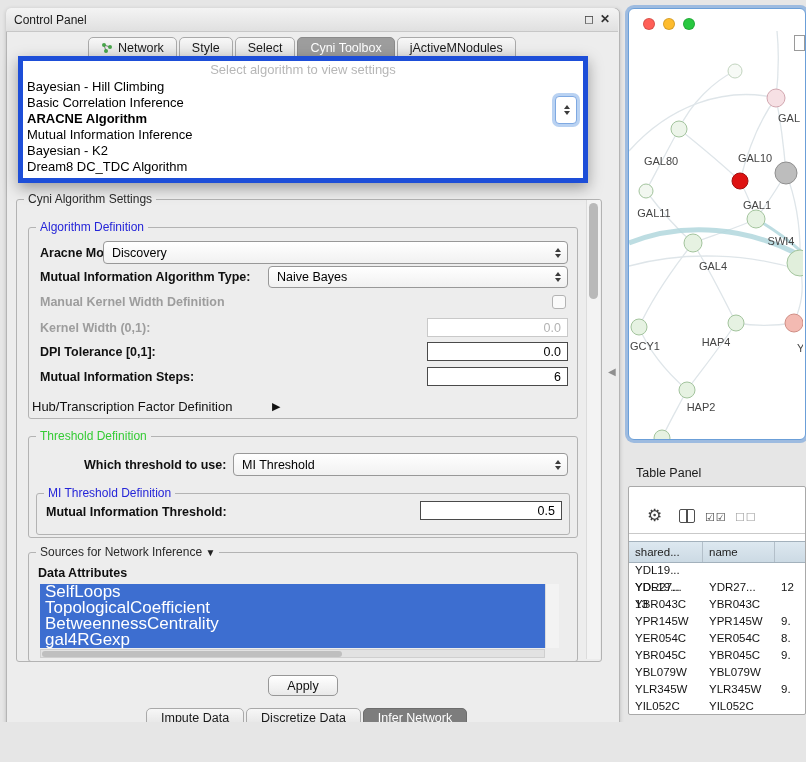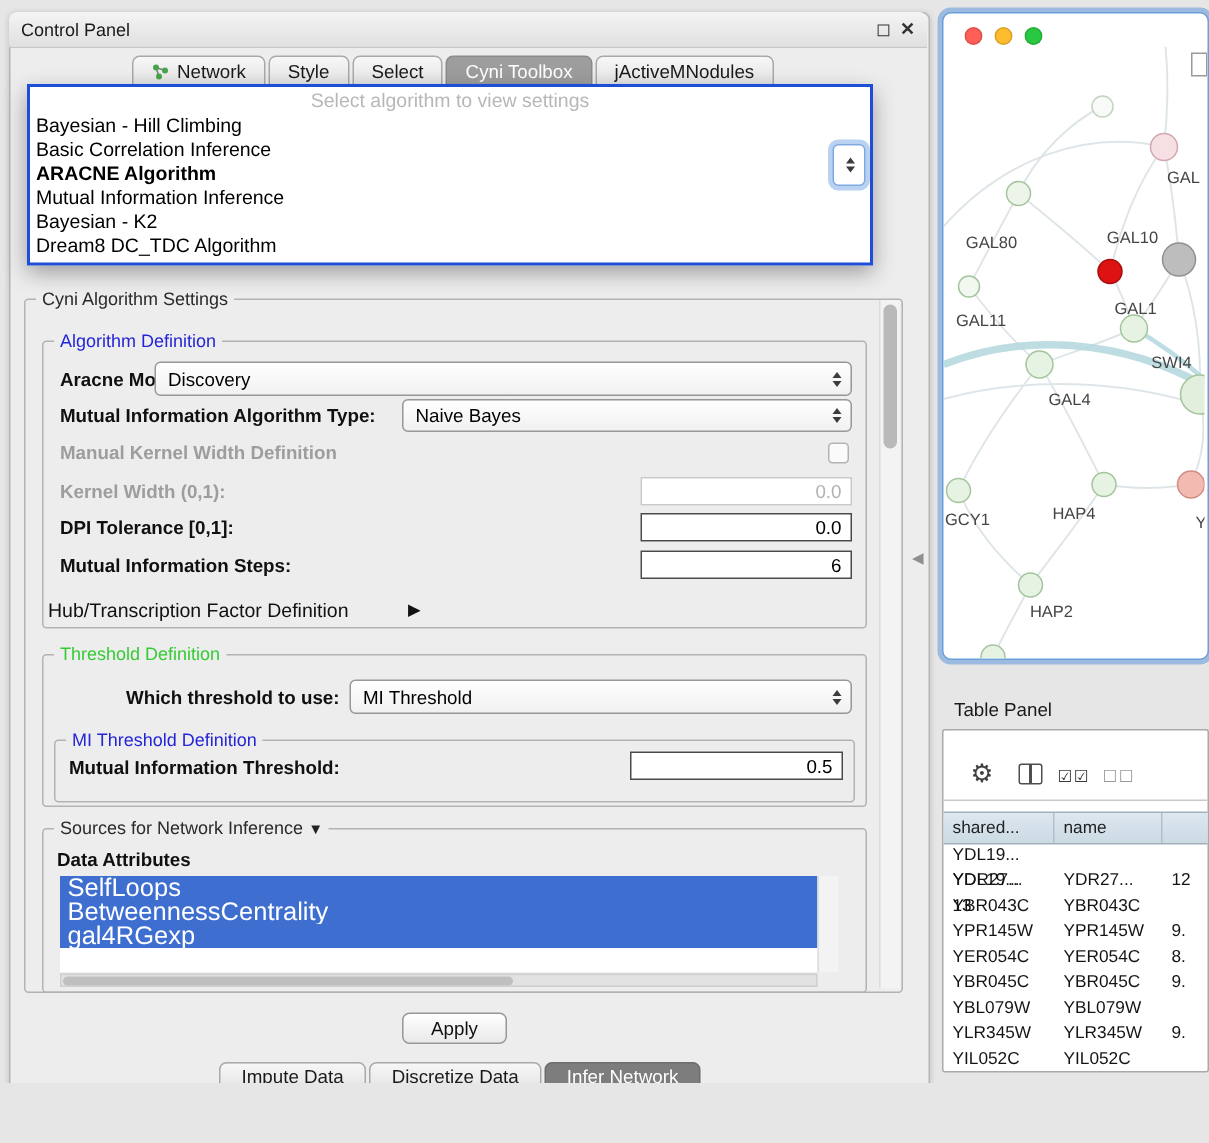--- a/index.html
+++ b/index.html
@@ -14,21 +14,21 @@
 
   
   .tabrow{left:88px;top:37px;display:flex;gap:2px;}
   .tab{height:21px;display:inline-flex;align-items:center;gap:5px;padding:0 12px;font-size:12.5px;color:#1a1a1a;background:linear-gradient(#f7f7f7,#e3e3e3);border:1px solid #a9a9a9;border-radius:5px 5px 0 0;box-sizing:border-box;}
   .tab.active{background:#9d9d9d;color:#fff;border-color:#8b8b8b;}
   .btabrow{left:146px;top:708px;display:flex;gap:2px;align-items:flex-end;}
   .btab{height:20px;display:inline-flex;align-items:center;padding:0 14px;font-size:12.5px;color:#1a1a1a;background:linear-gradient(#f7f7f7,#e3e3e3);border:1px solid #a9a9a9;border-radius:5px 5px 0 0;box-sizing:border-box;}
   .btab.active{background:#7d7d7d;color:#fff;border-color:#6d6d6d;}
 
   
-  .popup{left:18px;top:56px;width:560px;background:#fff;border:2px solid #1d4ed8;box-shadow:0 5px 14px rgba(0,0,0,.35);z-index:50;padding-bottom:3px;}
+  .popup{left:18px;top:56px;width:560px;background:#fff;border:5px solid #1d4ed8;box-shadow:0 5px 14px rgba(0,0,0,.35);z-index:50;padding-bottom:3px;}
   .dd-ph{height:18px;line-height:18px;text-align:center;color:#b7b7b7;font-size:13px;}
   .dd-item{height:16px;line-height:16px;padding-left:4px;font-size:13px;color:#000;}
   .dd-item.bold{font-weight:bold;}
   .combo-peek{left:555px;top:96px;width:22px;height:28px;background:#fff;border:1px solid #7fa9e2;border-radius:4px;box-shadow:0 0 0 3px rgba(115,165,230,.5);z-index:60;box-sizing:border-box;}
 
   
   .group{position:absolute;border:1px solid #b3b3b3;border-radius:3px;}
   .gtitle{position:absolute;top:-8px;left:7px;background:#ededed;padding:0 4px;font-size:12px;white-space:nowrap;}
   .gtitle.blue{color:#2525d8;}
   .gtitle.green{color:#35cb35;}
@@ -216,20 +216,21 @@
   <div class="group" style="left:28px;top:552px;width:548px;height:108px;">
     <span class="gtitle dark">
       <span>Sources for Network Inference</span>
       <span class="arrow-down">▼</span>
     </span>
   </div>
   <span class="blabel" style="left:38px;top:566px;">Data Attributes</span>
 
   <div class="attr-list" style="left:40px;top:584px;width:505px;height:64px;">
     <div class="attr-item">SelfLoops</div>
+    <div class="attr-item">TopologicalCoefficient</div>
     <div class="attr-item">BetweennessCentrality</div>
     <div class="attr-item">gal4RGexp</div>
   </div>
   <div class="vscroll" style="left:545px;top:584px;width:13px;height:64px;"></div>
   <div class="hscroll" style="left:40px;top:649px;width:505px;height:9px;">
     <div class="hthumb" style="left:1px;width:300px;"></div>
   </div>
 
   <div class="applybtn" style="left:268px;top:675px;">
     <span>Apply</span>

